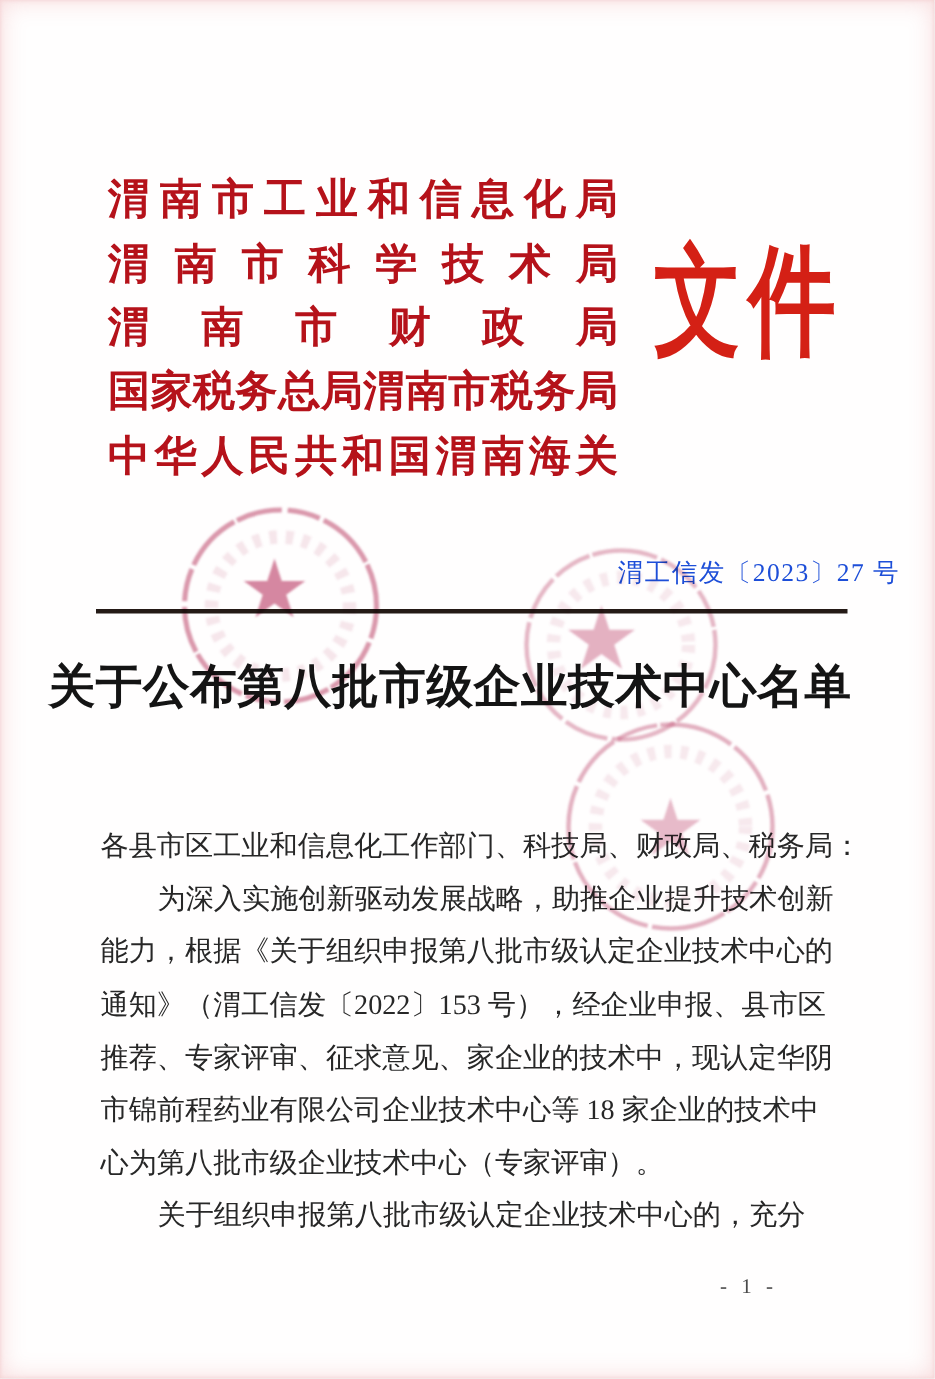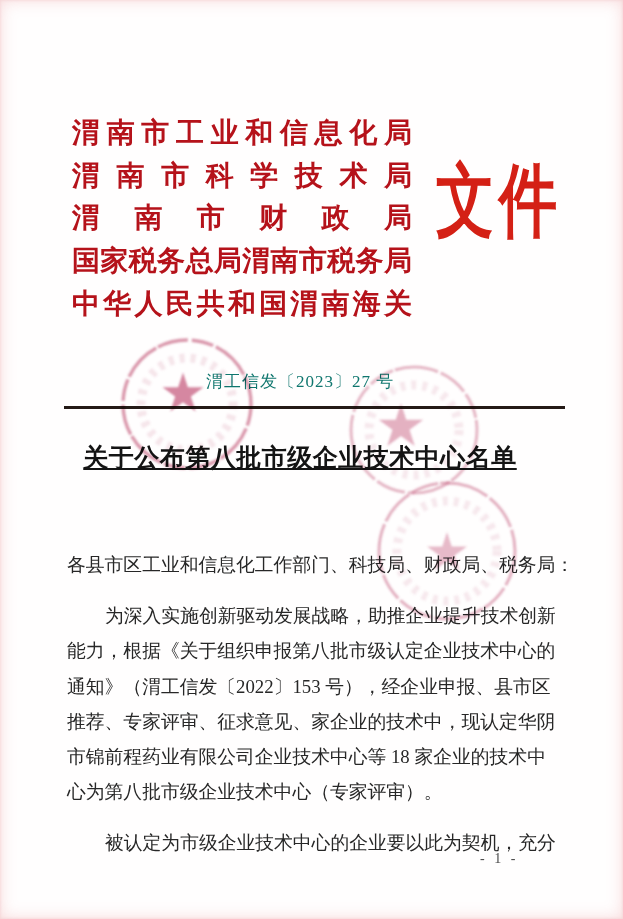--- a/index.html
+++ b/index.html
@@ -26,39 +26,38 @@
   
   .doc-type{
     position:absolute;left:436px;top:162px;
     font-size:58px;font-weight:bold;color:#d42015;
     letter-spacing:5px;line-height:1;
     transform:scale(1.0,1.38);transform-origin:top left;
     white-space:nowrap;
   }
   
   .doc-number{
-    position:absolute;top:370px;left:0;width:600px;text-align:center;
-    font-size:17px;color:#0f766e;letter-spacing:1px;white-space:nowrap;
+    position:absolute;top:370px;left:0;width:600px;text-align:right;
+    font-size:17px;color:#1d4ed8;letter-spacing:1px;white-space:nowrap;
   }
   .divider{
     position:absolute;left:64px;top:406px;width:501px;height:2.5px;
     background:#241a16;
   }
   .title{
     position:absolute;top:435px;left:0;width:600px;text-align:center;
-    font-size:25px;font-weight:bold;color:#141414;line-height:45px;
+    font-size:31px;font-weight:bold;color:#141414;line-height:45px;
     letter-spacing:0.5px;
-    text-decoration:underline;
   }
   .body-block{
     position:absolute;left:67px;top:547px;width:495px;
     font-size:18.8px;color:#272727;line-height:35.2px;
   }
   .body-line{white-space:nowrap;}
-  .body-line.indent{text-indent:38px;margin-top:16px;}
+  .body-line.indent{text-indent:38px;}
   .page-num{
     position:absolute;left:480px;top:851px;
     font-size:14px;color:#4a4a4a;letter-spacing:3px;white-space:nowrap;
   }
   .seals{
     position:absolute;inset:0;pointer-events:none;
     mix-blend-mode:multiply;
   }
 </style>
 </head>
@@ -138,21 +137,21 @@
     </div>
 
     <div class="body-block">
       <div class="body-line">各县市区工业和信息化工作部门、科技局、财政局、税务局：</div>
       <div class="body-line indent">为深入实施创新驱动发展战略，助推企业提升技术创新</div>
       <div class="body-line">能力，根据《关于组织申报第八批市级认定企业技术中心的</div>
       <div class="body-line">通知》（渭工信发〔2022〕153 号），经企业申报、县市区</div>
       <div class="body-line">推荐、专家评审、征求意见、家企业的技术中，现认定华阴</div>
       <div class="body-line">市锦前程药业有限公司企业技术中心等 18 家企业的技术中</div>
       <div class="body-line">心为第八批市级企业技术中心（专家评审）。</div>
-      <div class="body-line indent">被认定为市级企业技术中心的企业要以此为契机，充分</div>
+      <div class="body-line indent">关于组织申报第八批市级认定企业技术中心的，充分</div>
     </div>
 
     <div class="page-num">- 1 -</div>
 
     <svg class="seals" width="623" height="919" viewBox="0 0 623 919">
       <defs>
         <filter id="soft" x="-20%" y="-20%" width="140%" height="140%">
           <feGaussianBlur stdDeviation="0.8"></feGaussianBlur>
         </filter>
         <polygon id="star5" points="0,-30 6.74,-9.27 28.53,-9.27 10.9,3.54 17.63,24.27 0,11.46 -17.63,24.27 -10.9,3.54 -28.53,-9.27 -6.74,-9.27"></polygon>

